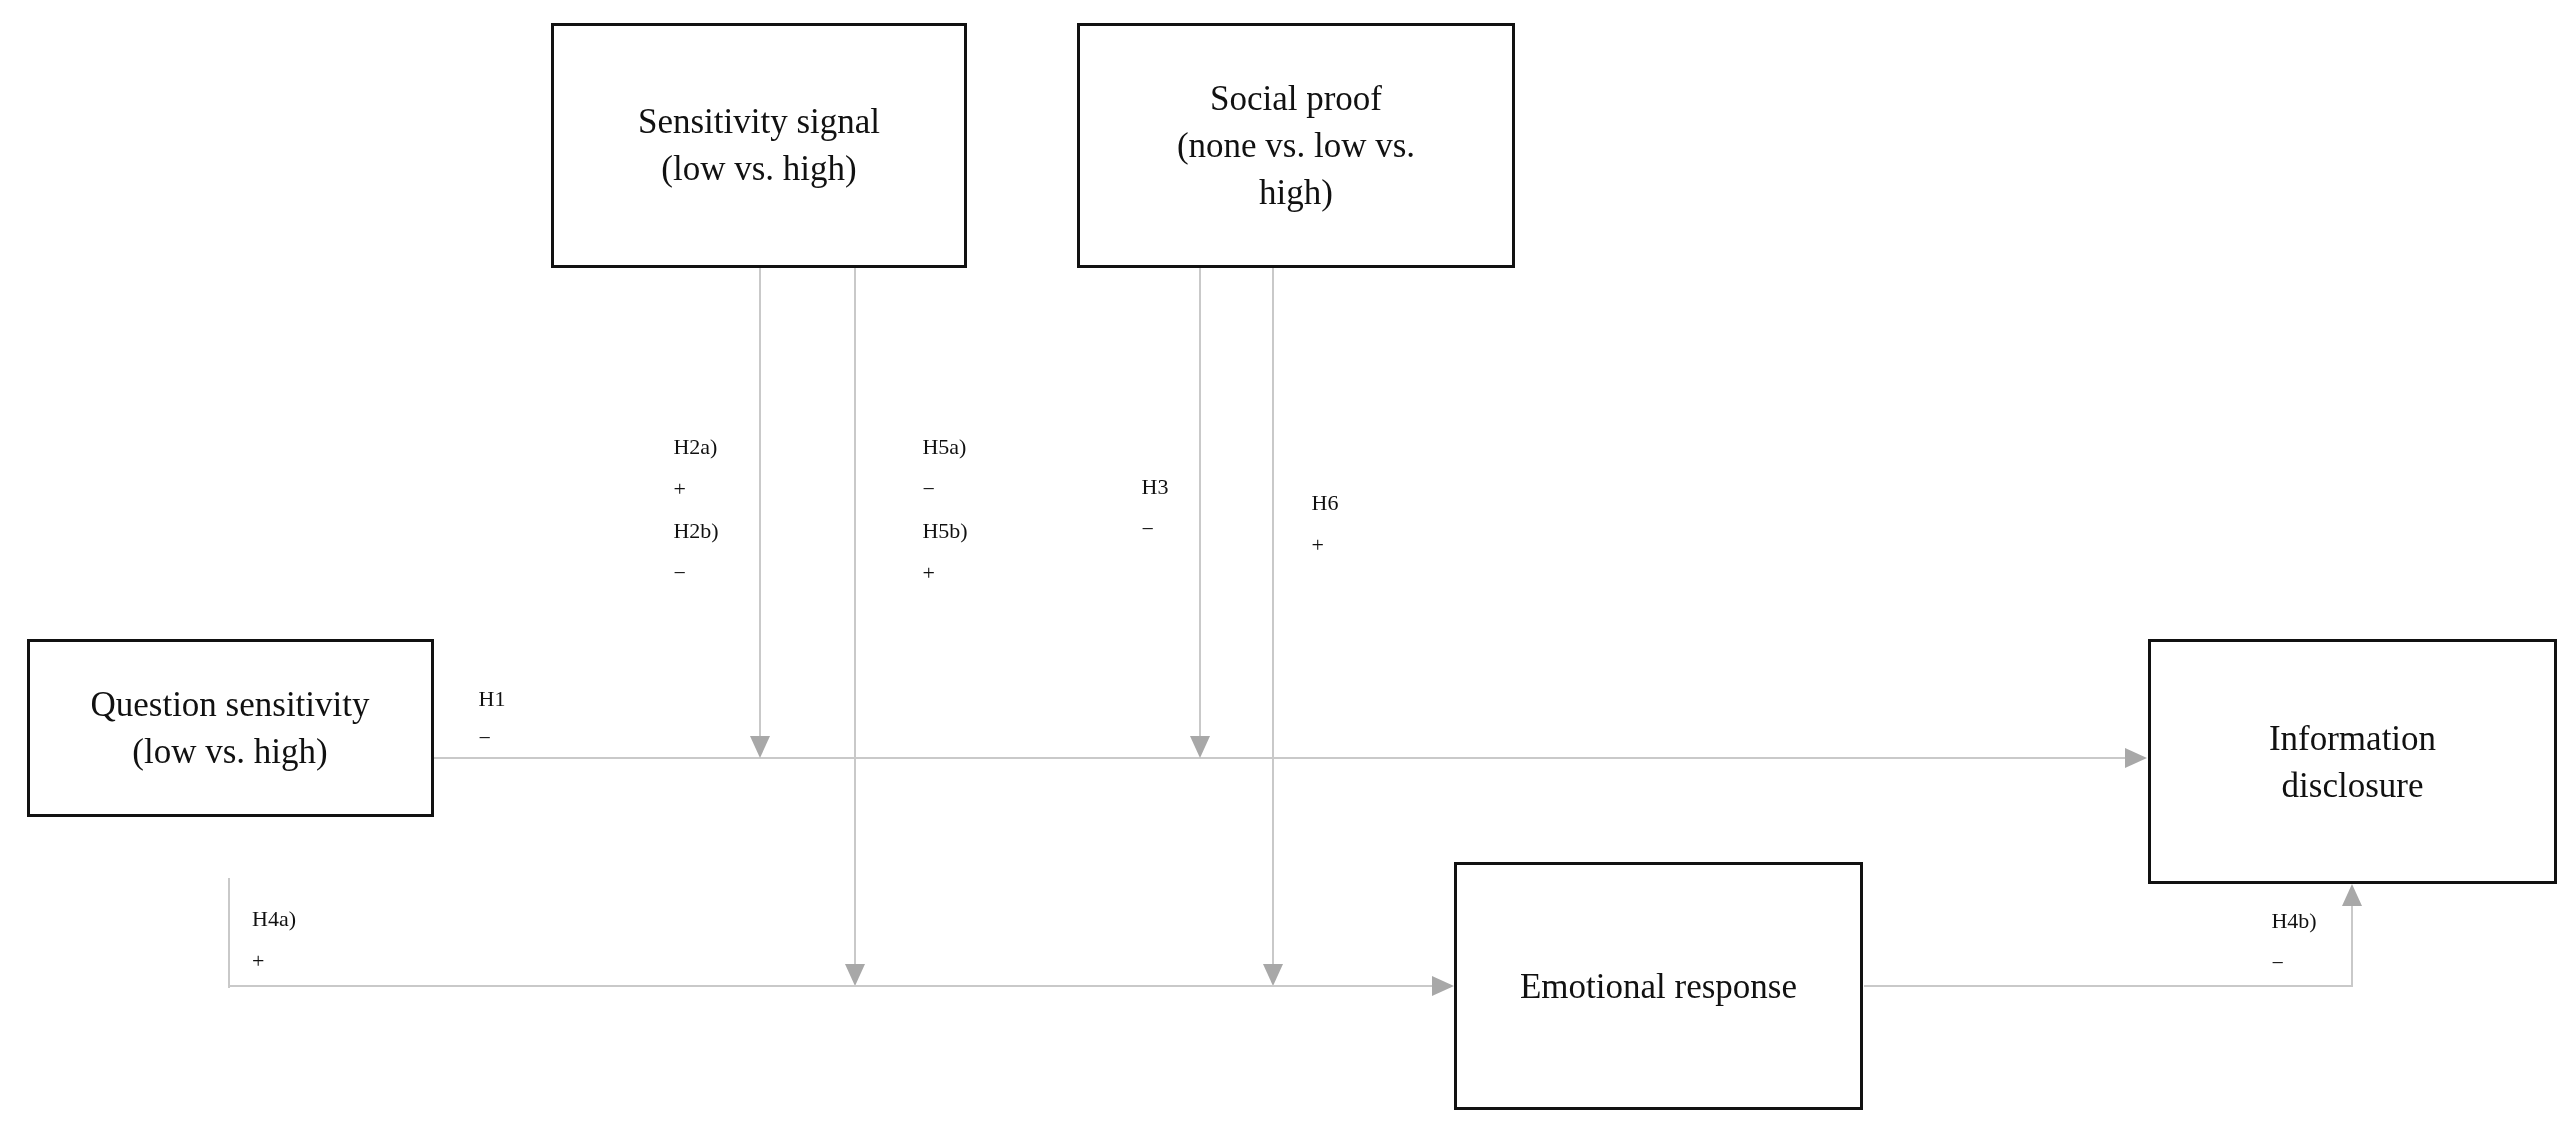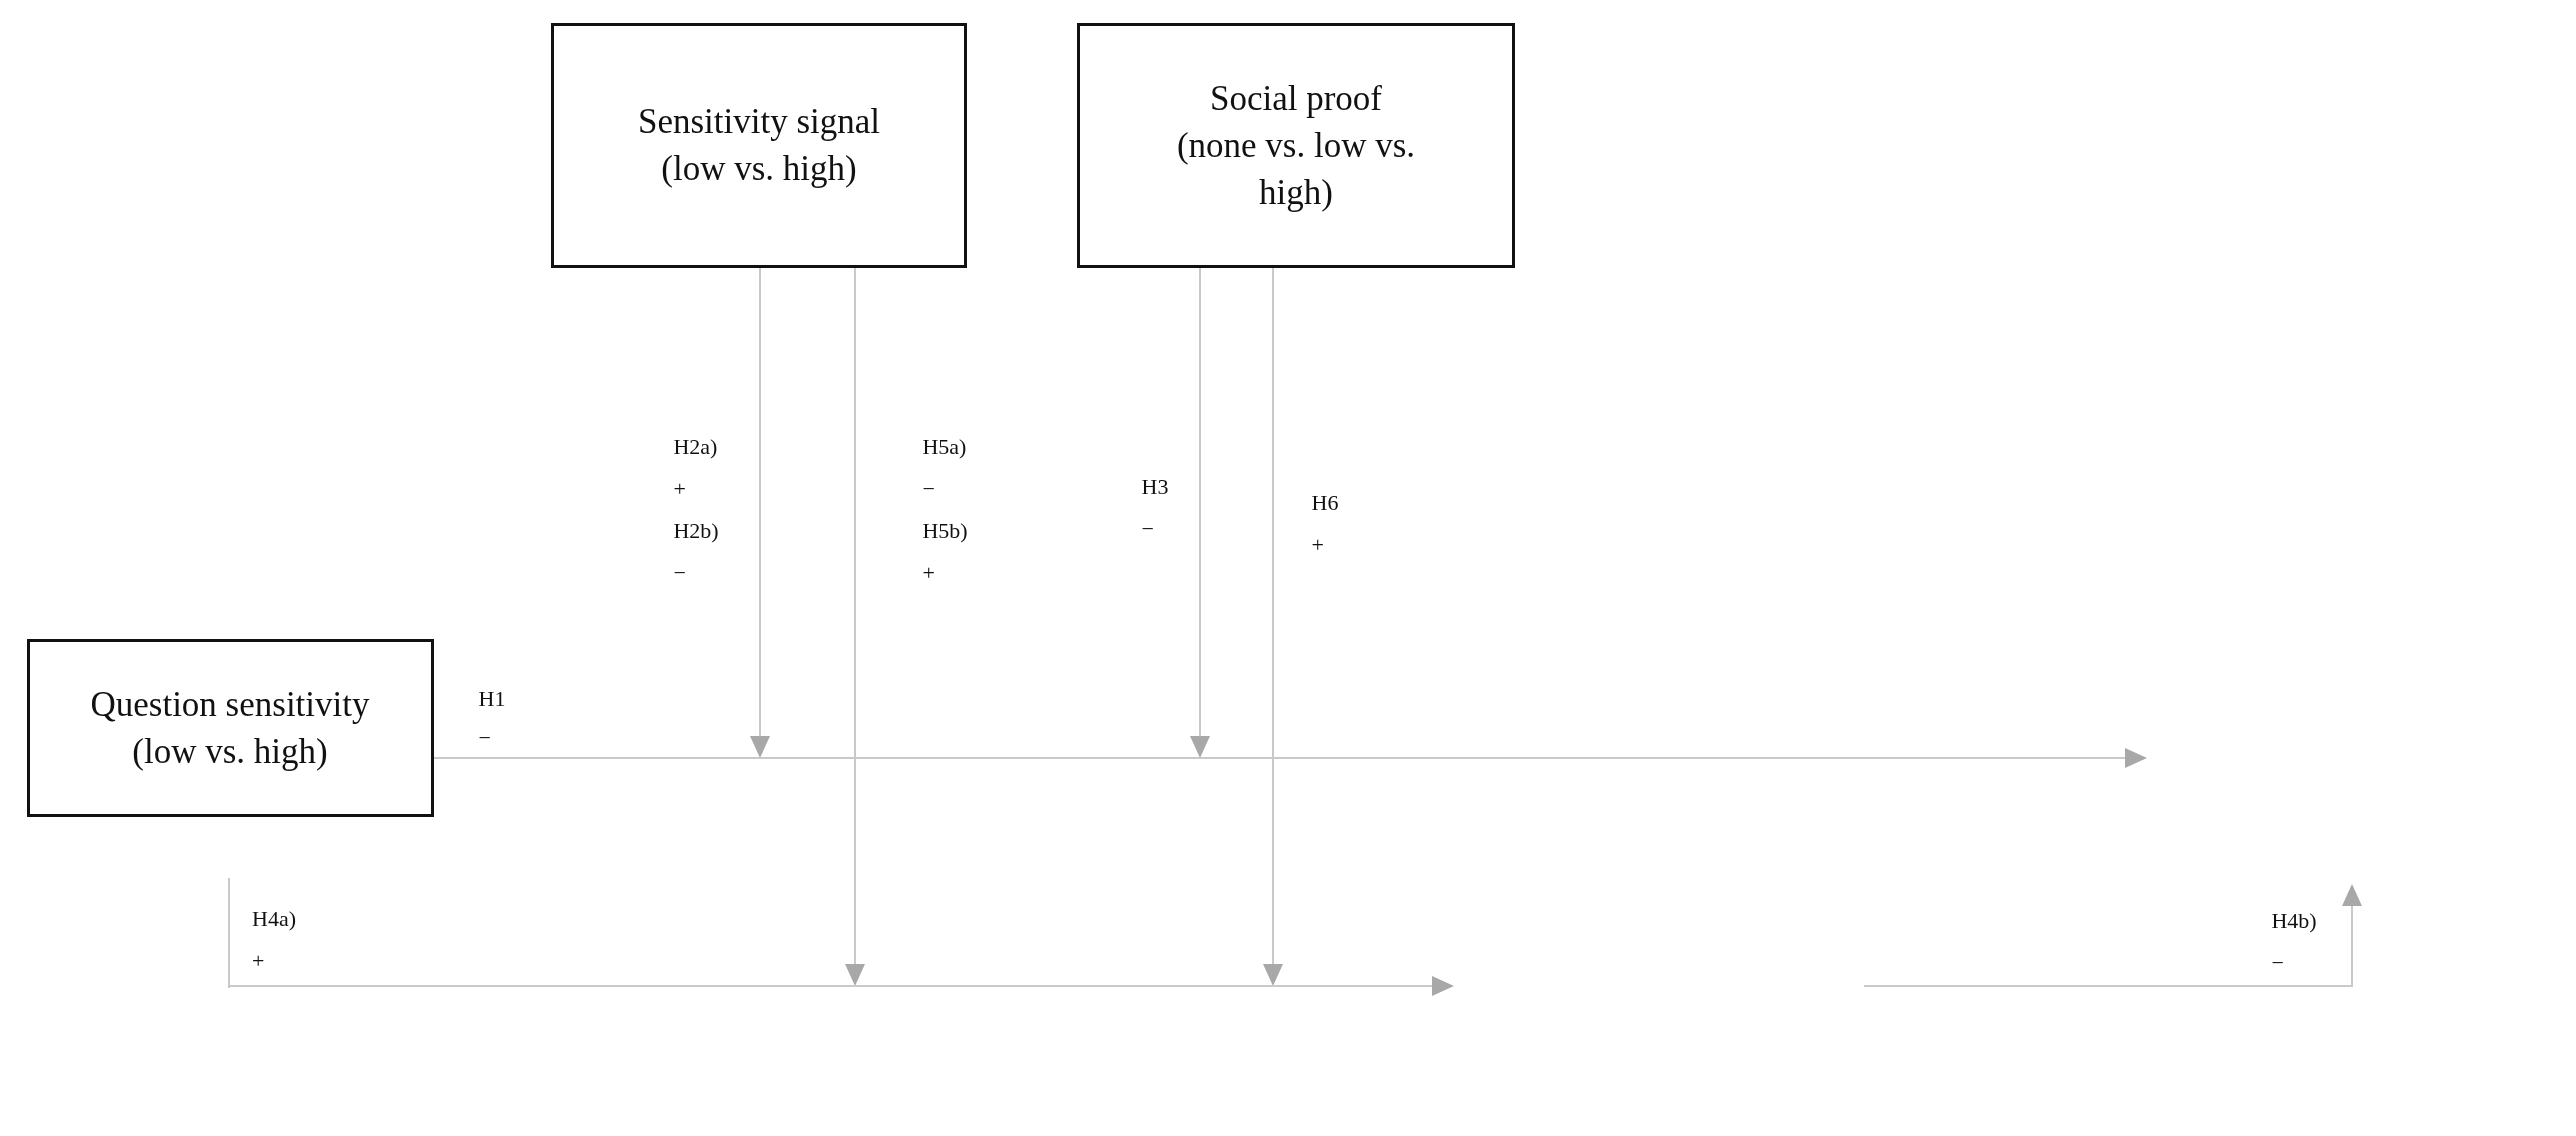--- a/index.html
+++ b/index.html
@@ -128,20 +128,27 @@
   </div>
   <div class="node box-sensitivity">
     <span>Sensitivity signal
 (low vs. high)</span>
   </div>
   <div class="node box-social">
     <span>Social proof
 (none vs. low vs.
 high)</span>
   </div>
+  <div class="node box-emotional">
+    <span>Emotional response</span>
+  </div>
+  <div class="node box-information">
+    <span>Information
+disclosure</span>
+  </div>
 
   <div class="hyp lbl-h1">H1
 −</div>
   <div class="hyp lbl-h2">H2a)
 +
 H2b)
 −</div>
   <div class="hyp lbl-h5">H5a)
 −
 H5b)

